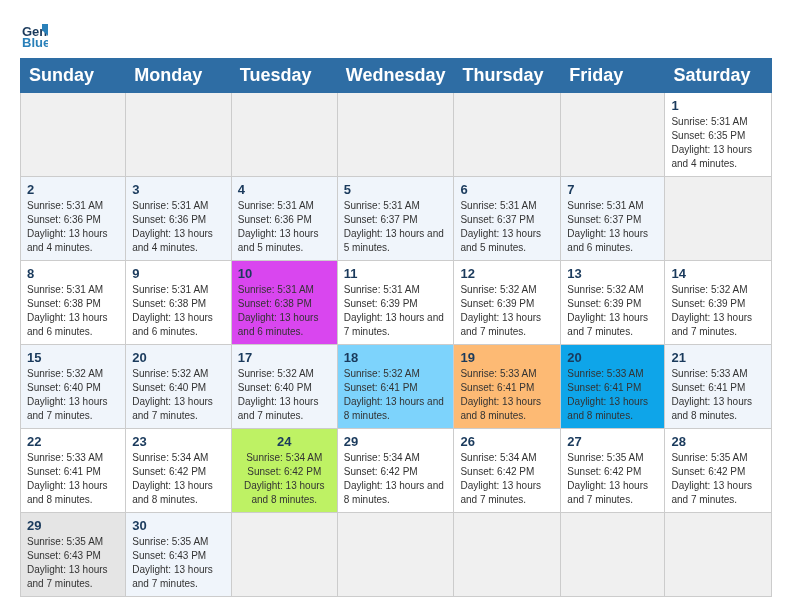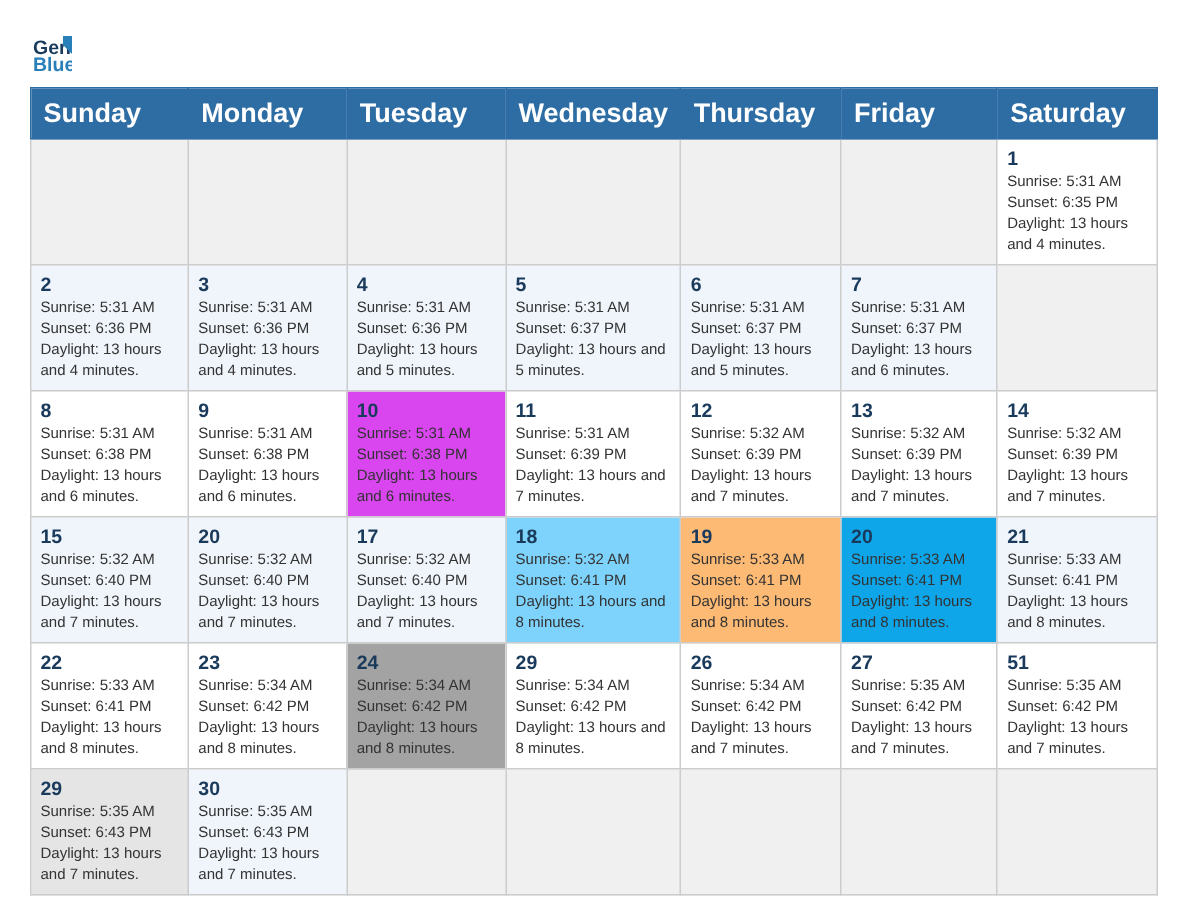--- a/index.html
+++ b/index.html
@@ -218,38 +218,38 @@
       </tr>
       <tr>
         <td style="background: rgb(255, 255, 255);">
           <span class="day-num">22</span>
           <div class="day-info">Sunrise: 5:33 AM<br>Sunset: 6:41 PM<br>Daylight: 13 hours and 8 minutes.</div>
         </td>
         <td style="background: rgb(255, 255, 255);">
           <span class="day-num">23</span>
           <div class="day-info">Sunrise: 5:34 AM<br>Sunset: 6:42 PM<br>Daylight: 13 hours and 8 minutes.</div>
         </td>
-        <td style="background: #a3a3a3;">
+        <td style="background: #bef264; text-align: center;">
           <span class="day-num">24</span>
           <div class="day-info">Sunrise: 5:34 AM<br>Sunset: 6:42 PM<br>Daylight: 13 hours and 8 minutes.</div>
         </td>
         <td style="background: rgb(255, 255, 255);">
           <span class="day-num">29</span>
           <div class="day-info">Sunrise: 5:34 AM<br>Sunset: 6:42 PM<br>Daylight: 13 hours and 8 minutes.</div>
         </td>
         <td style="background: rgb(255, 255, 255);">
           <span class="day-num">26</span>
           <div class="day-info">Sunrise: 5:34 AM<br>Sunset: 6:42 PM<br>Daylight: 13 hours and 7 minutes.</div>
         </td>
         <td style="background: rgb(255, 255, 255);">
           <span class="day-num">27</span>
           <div class="day-info">Sunrise: 5:35 AM<br>Sunset: 6:42 PM<br>Daylight: 13 hours and 7 minutes.</div>
         </td>
         <td style="background: rgb(255, 255, 255);">
-          <span class="day-num">51</span>
+          <span class="day-num">28</span>
           <div class="day-info">Sunrise: 5:35 AM<br>Sunset: 6:42 PM<br>Daylight: 13 hours and 7 minutes.</div>
         </td>
       </tr>
       <tr>
         <td style="background: #e5e5e5;">
           <span class="day-num">29</span>
           <div class="day-info">Sunrise: 5:35 AM<br>Sunset: 6:43 PM<br>Daylight: 13 hours and 7 minutes.</div>
         </td>
         <td style="background: rgb(240, 245, 251);">
           <span class="day-num">30</span>

